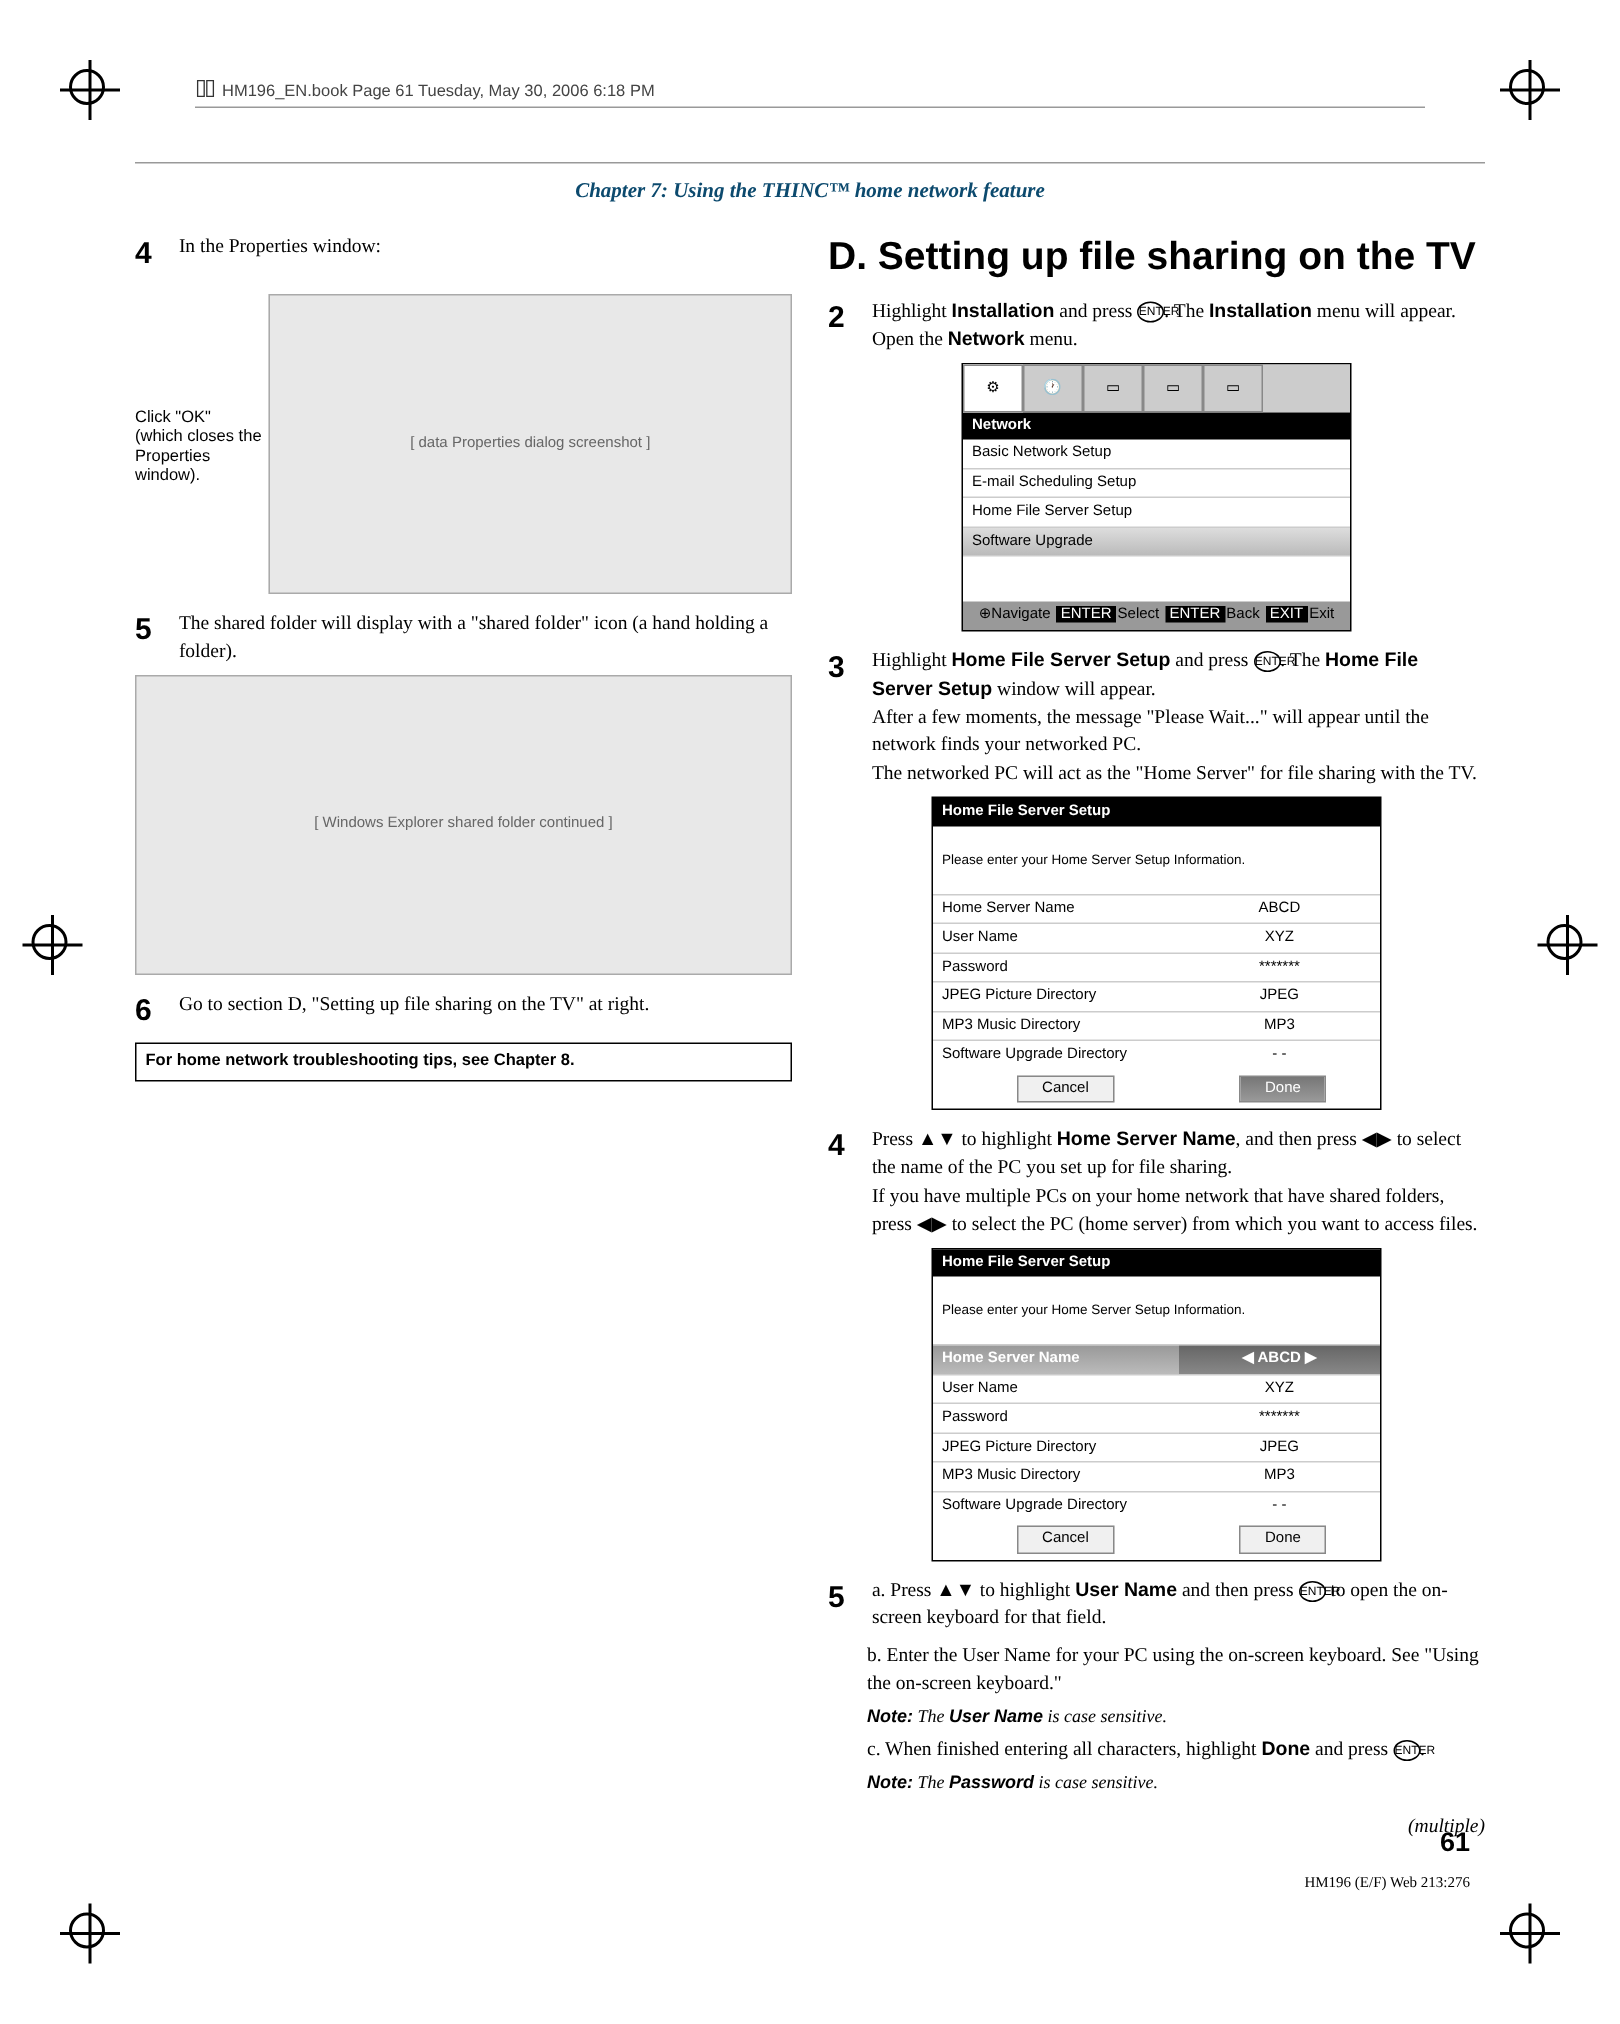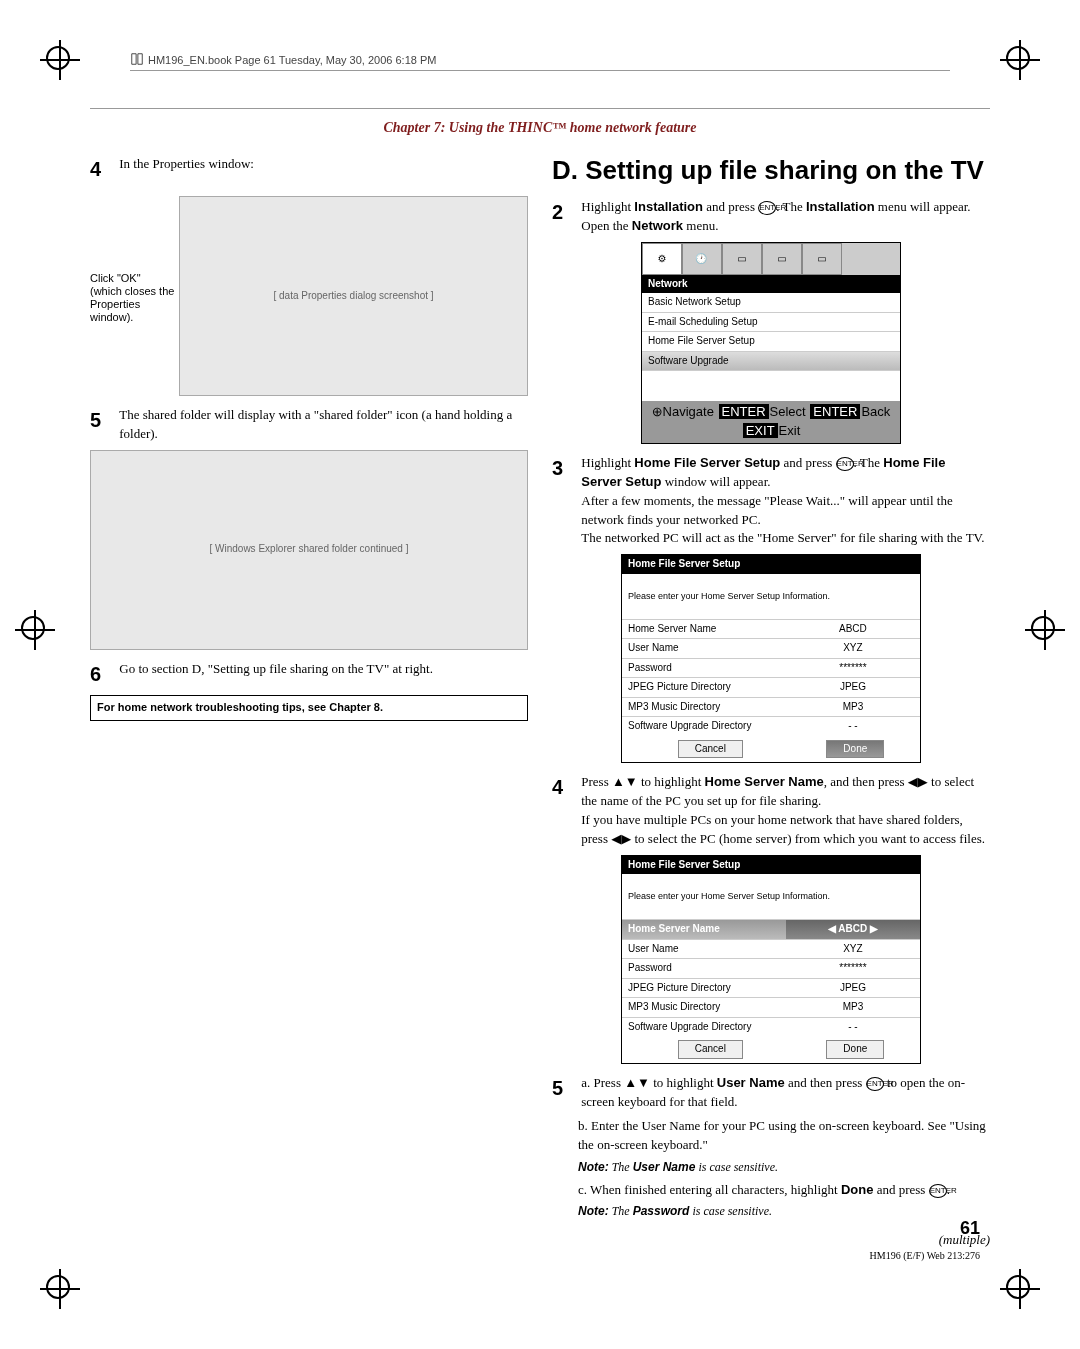--- a/index.html
+++ b/index.html
@@ -3,41 +3,41 @@
 <meta charset="utf-8">
 <style>
 * { margin: 0; padding: 0; box-sizing: border-box; }
 body { font-family: "Times New Roman", serif; width: 1080px; height: 1349px; position: relative; background: #fff; color: #000; }
 .reg-mark { position: absolute; width: 60px; height: 60px; }
 .reg-mark::before { content: ""; position: absolute; width: 40px; height: 2px; background: #000; top: 29px; left: 10px; }
 .reg-mark::after { content: ""; position: absolute; width: 2px; height: 40px; background: #000; left: 29px; top: 10px; }
 .reg-circle { position: absolute; width: 24px; height: 24px; border: 2px solid #000; border-radius: 50%; top: 16px; left: 16px; }
 .doc-header { position: absolute; top: 52px; left: 130px; right: 130px; font-size: 11px; font-family: Arial, sans-serif; color: #444; border-bottom: 1px solid #999; padding-bottom: 2px; display: flex; align-items: center; gap: 4px; }
 .doc-header svg { width: 14px; height: 14px; }
-.chapter { position: absolute; top: 120px; left: 90px; right: 90px; text-align: center; color: #7f1d1d; font-style: italic; font-weight: bold; font-size: 14px; }
+.chapter { position: absolute; top: 120px; left: 90px; right: 90px; text-align: center; color: #0c4a6e; font-style: italic; font-weight: bold; font-size: 14px; }
 .chapter-line { position: absolute; top: 108px; left: 90px; right: 90px; height: 1px; background: #999; }
 .page { position: absolute; top: 155px; left: 90px; right: 90px; display: flex; gap: 24px; }
 .col { width: 50%; font-size: 13px; line-height: 1.45; }
 .step-num { font-family: Arial, sans-serif; font-weight: bold; font-size: 20px; display: inline-block; width: 26px; vertical-align: top; }
 .step-body { display: inline-block; width: calc(100% - 30px); vertical-align: top; }
 .step { margin-bottom: 6px; }
 h1.section { font-family: Arial, sans-serif; font-weight: bold; font-size: 26px; margin-bottom: 12px; line-height: 1.2; }
 .img-box { border: 1px solid #aaa; background: #e8e8e8; margin: 6px 0 10px 0; display: flex; align-items: center; justify-content: center; font-size: 10px; color: #666; font-family: Arial, sans-serif; }
 .img-box.lg { height: 200px; }
 .tip-box { border: 1px solid #000; padding: 4px 6px; font-family: Arial, sans-serif; font-size: 11px; font-weight: bold; margin-top: 6px; }
 .key { display: inline-block; border: 1px solid #000; border-radius: 10px; padding: 0 4px; font-size: 9px; font-family: Arial, sans-serif; font-style: italic; vertical-align: middle; }
 .key-round { display: inline-block; border: 1px solid #000; border-radius: 50%; width: 18px; height: 14px; font-size: 8px; font-family: Arial, sans-serif; text-align: center; line-height: 12px; vertical-align: middle; }
 .tv-menu { border: 1px solid #000; width: 260px; margin: 6px auto 10px; font-family: Arial, sans-serif; font-size: 10px; background: #fff; }
 .tv-menu .tab-row { display: flex; background: #ccc; }
 .tv-menu .tab { width: 40px; height: 32px; border: 1px solid #888; display: flex; align-items: center; justify-content: center; }
 .tv-menu .tab.active { background: #fff; }
 .tv-menu .section-label { background: #000; color: #fff; padding: 2px 6px; font-weight: bold; }
 .tv-menu .item { padding: 2px 6px; border-bottom: 1px solid #ccc; }
 .tv-menu .item.hi { background: linear-gradient(#ddd,#bbb); }
-.tv-menu .nav-bar { background: #999; padding: 2px; text-align: center; font-size: 13px; }
+.tv-menu .nav-bar { background: #999; padding: 2px; text-align: center; font-size: 10px; }
 .tv-menu .nav-bar .btn { background: #000; color: #fff; padding: 0 3px; margin: 0 1px; }
 .setup-table { border: 1px solid #000; width: 300px; margin: 6px auto 10px; font-family: Arial, sans-serif; font-size: 10px; }
 .setup-table .hdr { background: #000; color: #fff; padding: 2px 6px; font-weight: bold; }
 .setup-table .sub { padding: 16px 6px; font-size: 9px; }
 .setup-table .row { display: flex; border-top: 1px solid #ccc; }
 .setup-table .row > div { padding: 2px 6px; }
 .setup-table .row .k { width: 55%; }
 .setup-table .row .v { width: 45%; text-align: center; }
 .setup-table .row.hi .k { background: linear-gradient(#999,#bbb); color:#fff; font-weight:bold; }
 .setup-table .row.hi .v { background: linear-gradient(#666,#888); color:#fff; font-weight:bold; }

